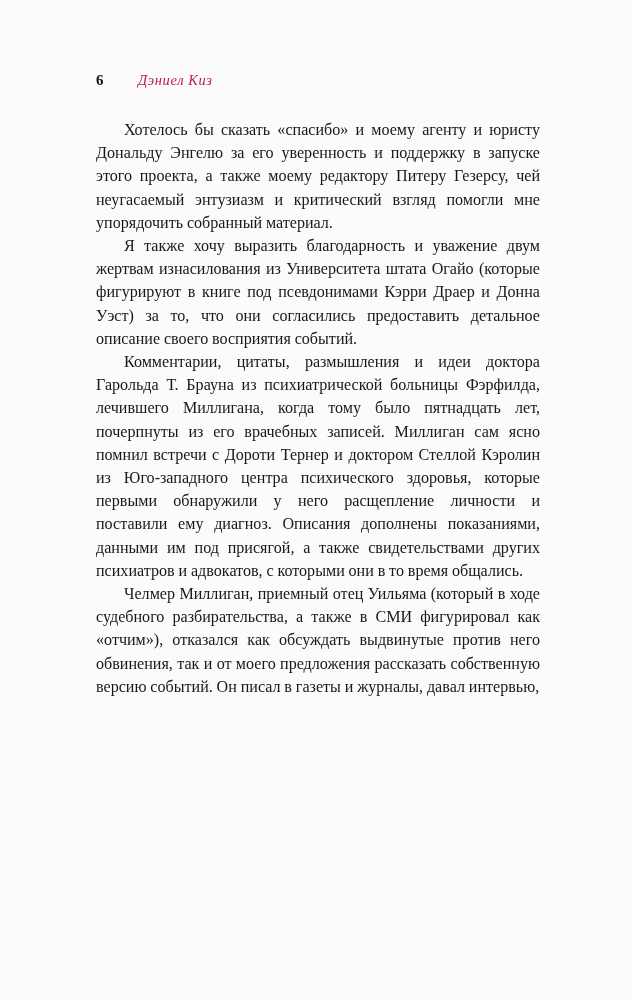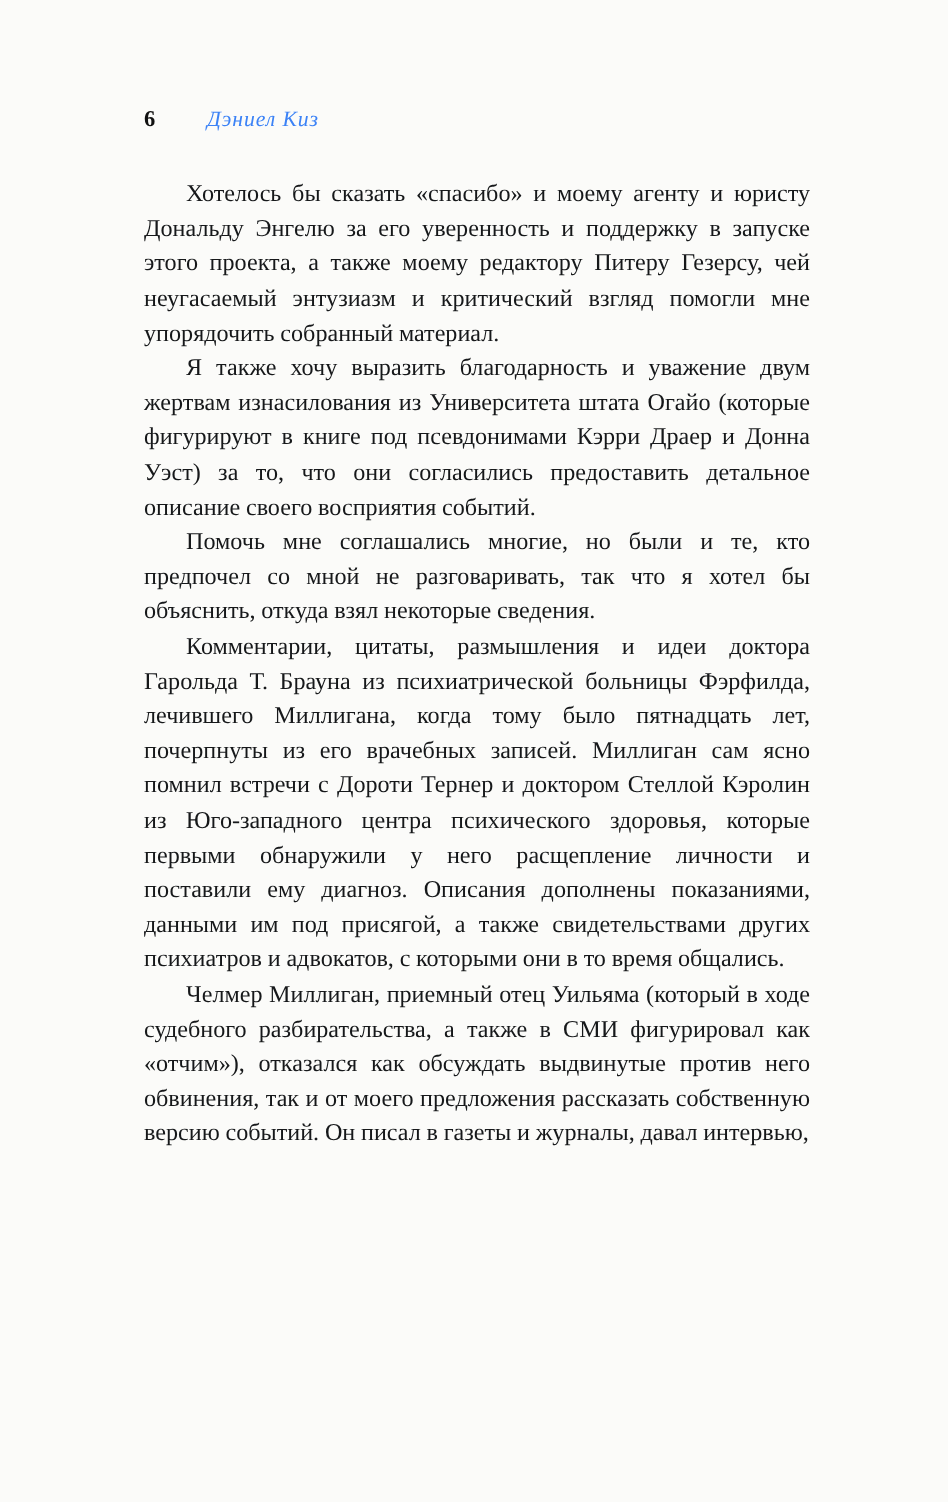--- a/index.html
+++ b/index.html
@@ -35,21 +35,21 @@
   .folio {
     font-size: 15px;
     font-weight: bold;
     letter-spacing: 0.5px;
     color: #111;
     width: 42px;
   }
   .runner {
     font-size: 14.5px;
     font-style: italic;
-    color: #3b82f6;
+    color: #be185d;
     letter-spacing: 0.6px;
   }
   .body-text p {
     margin: 0;
     font-size: 16.1px;
     line-height: 23.2px;
     text-align: justify;
     text-indent: 28px;
     color: #16181a;
     hyphens: manual;
@@ -67,19 +67,18 @@
   <div class="page-inner">
 
     <div class="running-head">
       <span class="folio">6</span>
       <span class="runner">Дэниел Киз</span>
     </div>
 
     <div class="body-text">
       <p>Хотелось бы сказать «спасибо» и моему агенту и юристу Дональду Энгелю за его уверенность и поддержку в запуске этого проекта, а также моему редактору Питеру Гезерсу, чей неугасаемый энтузиазм и критический взгляд помогли мне упорядочить собранный материал.</p>
       <p>Я также хочу выразить благодарность и уважение двум жертвам изнасилования из Университета штата Огайо (которые фигурируют в книге под псевдонимами Кэрри Драер и Донна Уэст) за то, что они согласились предоставить детальное описание своего восприятия событий.</p>
-      <p>Помочь мне соглашались многие, но были и те, кто предпочел со мной не разговаривать, так что я хотел бы объяснить, откуда взял некоторые сведения.</p>
       <p>Комментарии, цитаты, размышления и идеи доктора Гарольда Т. Брауна из психиатрической больницы Фэрфилда, лечившего Миллигана, когда тому было пятнадцать лет, почерпнуты из его врачебных записей. Миллиган сам ясно помнил встречи с Дороти Тернер и доктором Стеллой Кэролин из Юго-западного центра психического здоровья, которые первыми обнаружили у него расщепление личности и поставили ему диагноз. Описания дополнены показаниями, данными им под присягой, а также свидетельствами других психиатров и адвокатов, с которыми они в то время общались.</p>
       <p>Челмер Миллиган, приемный отец Уильяма (который в ходе судебного разбирательства, а также в СМИ фигурировал как «отчим»), отказался как обсуждать выдвинутые против него обвинения, так и от моего предложения рассказать собственную версию событий. Он писал в газеты и журналы, давал интервью,</p>
     </div>
 
   </div>
 </div>
 
 </body></html>

